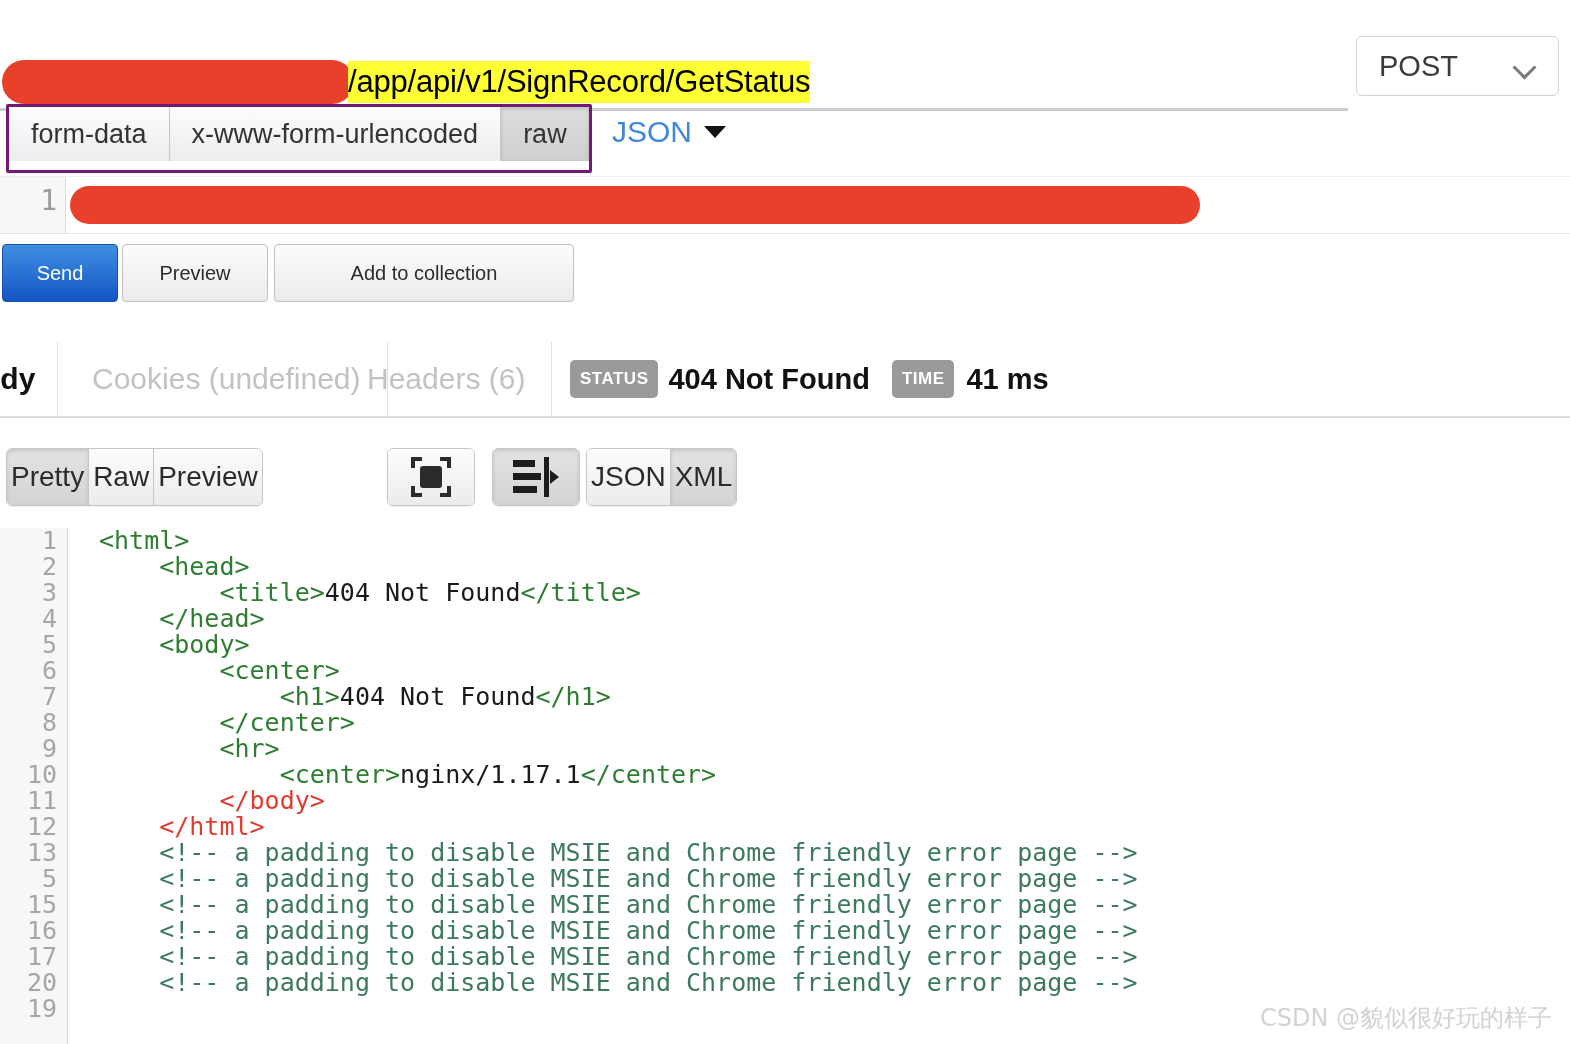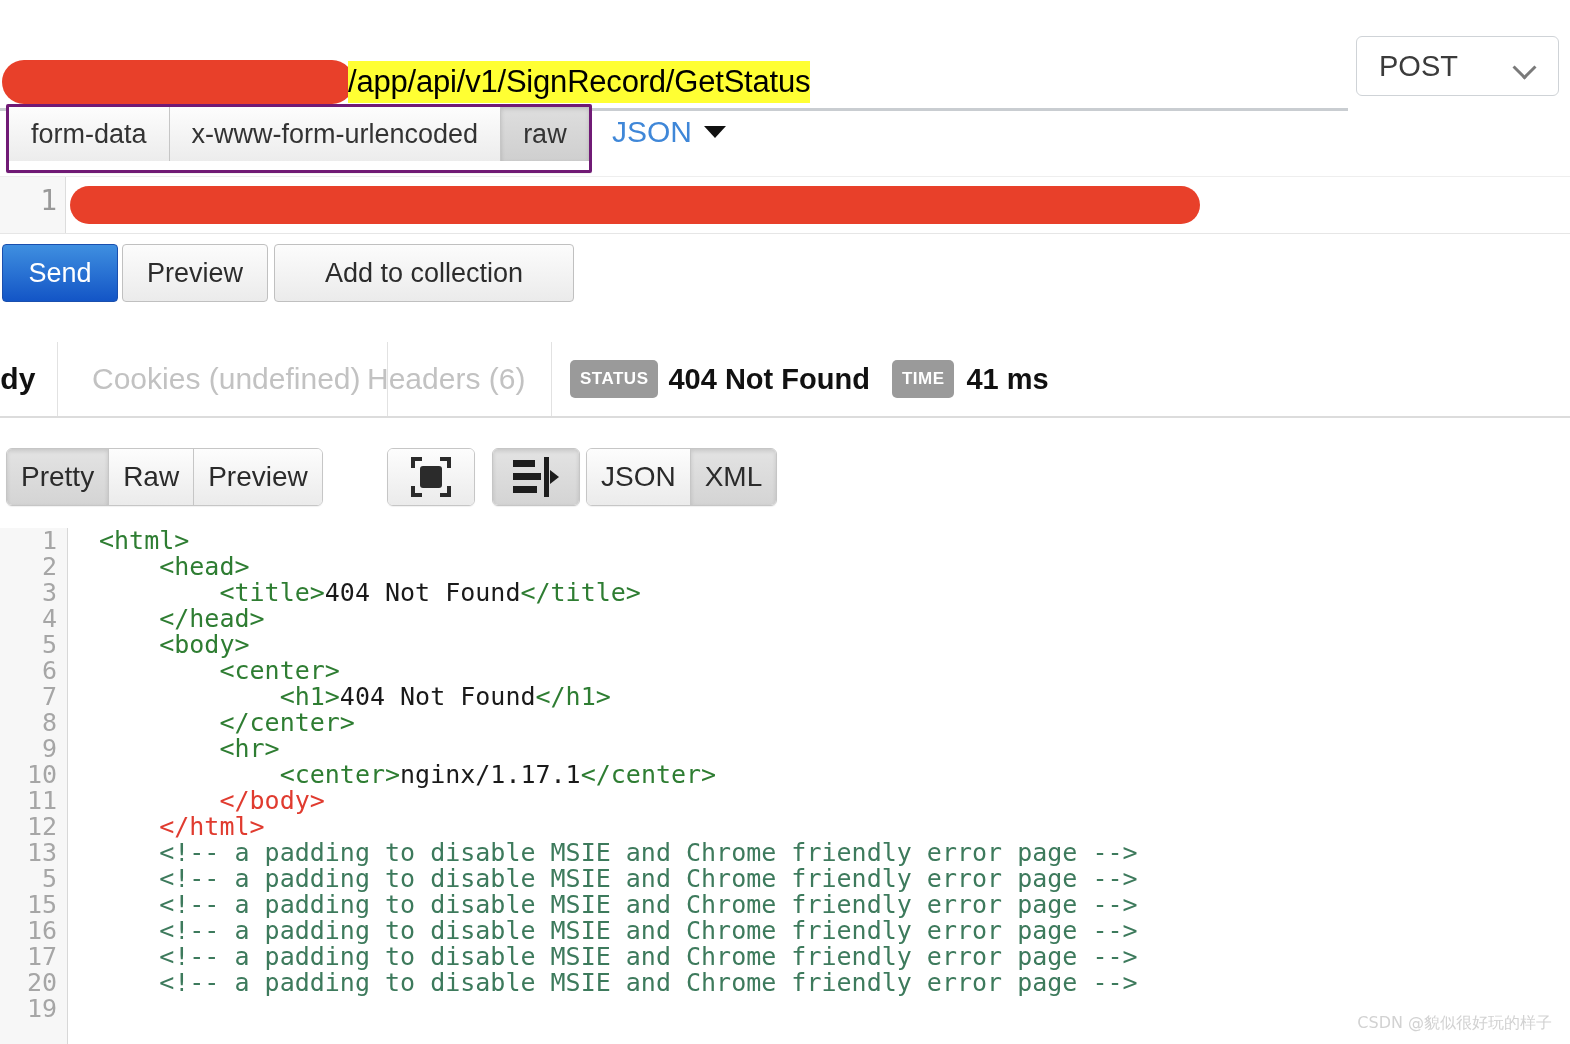--- a/index.html
+++ b/index.html
@@ -99,21 +99,21 @@
   .req-redact {
     position: absolute; left: 70px; top: 9px; width: 1130px; height: 38px;
     background: #e8402a; border-radius: 19px;
   }
 
   
   .actions { position: absolute; left: 0; top: 244px; width: 1570px; height: 62px; }
   .btn {
     position: absolute; top: 0; height: 58px;
     display: flex; align-items: center; justify-content: center;
-    font-size: 27px; cursor: pointer;
+    font-size: 20px; cursor: pointer;
     border: 1px solid #c0c0c0; border-radius: 4px;
     background: linear-gradient(#fcfcfc, #ebebeb);
     color: #2c2c2c; white-space: nowrap;
   }
   .btn.primary {
     left: 2px; width: 116px;
     background: linear-gradient(#3f8fe0, #1355c6);
     border: 1px solid #1a4fae; color: #fff;
   }
   .btn.secondary1 { left: 122px; width: 146px; }
@@ -154,21 +154,21 @@
   .stat-val { font-size: 29px; font-weight: bold; color: #111; margin: 0 22px 0 10px; }
   .time-val { font-size: 29px; font-weight: bold; color: #111; margin-left: 12px; }
 
   
   .resp-toolbar { position: absolute; left: 0; top: 448px; width: 1570px; height: 62px; }
   .grp { position: absolute; top: 0; height: 58px; display: flex;
     border: 1px solid #c6c6c6; border-radius: 6px; overflow: hidden;
     box-shadow: 0 1px 1px rgba(0,0,0,0.06); }
   .grp .gb {
     display: flex; align-items: center; justify-content: center;
-    padding: 0 14px; height: 56px; font-size: 28px; color: #2b2b2b;
+    padding: 0 4px; height: 56px; font-size: 28px; color: #2b2b2b;
     background: linear-gradient(#fdfdfd, #ebebeb);
     border-right: 1px solid #c6c6c6; cursor: pointer; white-space: nowrap;
   }
   .grp .gb:last-child { border-right: none; }
   .grp .gb.active {
     background: linear-gradient(#e3e3e3, #d4d4d4);
     box-shadow: inset 0 2px 4px rgba(0,0,0,0.13);
   }
   .grp-view { left: 6px; }
   .grp-full { left: 387px; }
@@ -218,21 +218,21 @@
     white-space: pre; color: #222;
   }
   .tok-tag  { color: #2e7d32; }
   .tok-err  { color: #e03b2f; }
   .tok-txt  { color: #1a1a1a; }
   .tok-cmt  { color: #3d7a5c; }
 
   
   .watermark {
     position: absolute; right: 18px; bottom: 10px;
-    font-size: 16px; color: #d2d2d2; white-space: nowrap;
+    font-size: 24px; color: #d2d2d2; white-space: nowrap;
     font-family: "DejaVu Sans", sans-serif;
   }
 </style>
 </head>
 <body>
 
 <div id="app">
 
   <div class="url-row">
     <div class="url-field">

